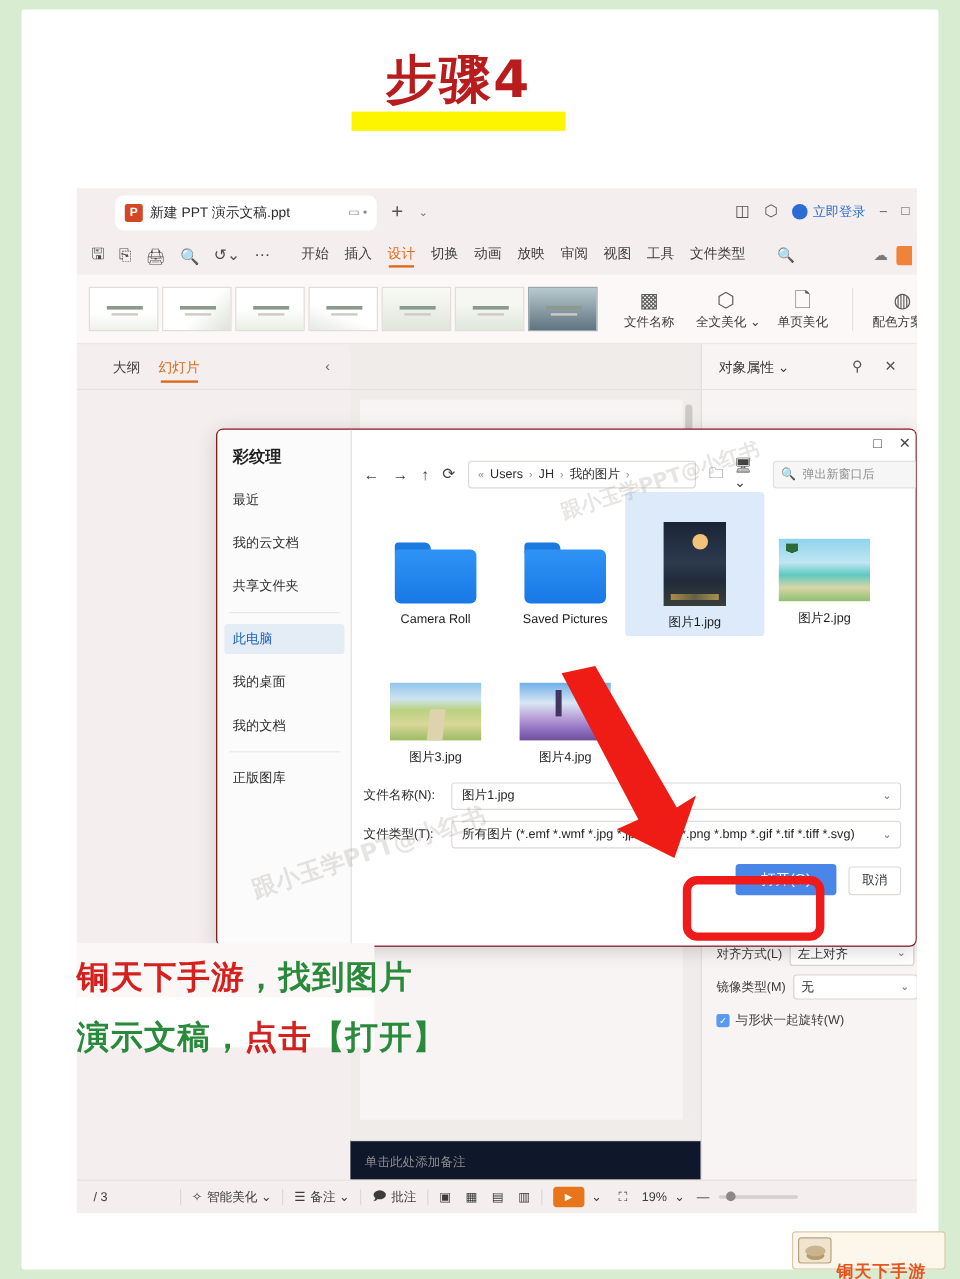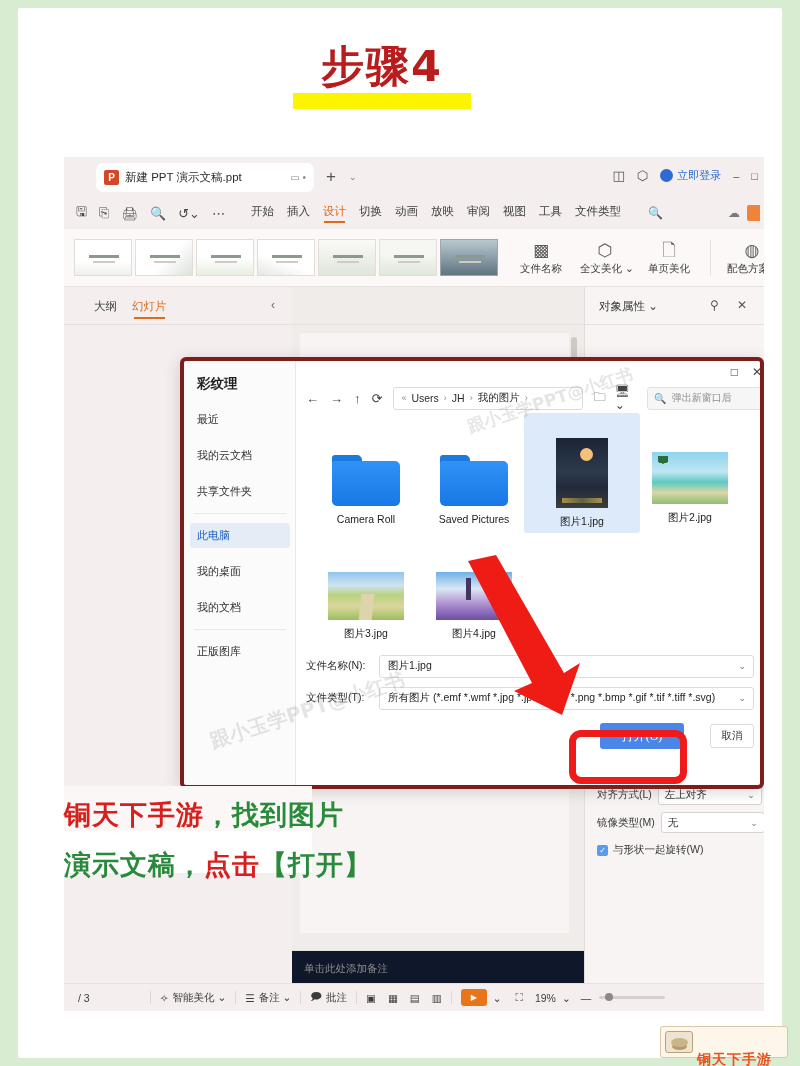--- a/index.html
+++ b/index.html
@@ -126,21 +126,21 @@
     line-height: 11px; text-align: center; }
 
   
   .notes { position: absolute; left: 228px; top: 793px; width: 292px; height: 36px; background: #0f172a;
     border-top: 1px solid #e6e0de; }
   .notes-text { position: absolute; left: 12px; top: 11px; font-size: 10.5px; color: #8d8d8d; }
 
   
   .dialog {
     position: absolute; left: 116px; top: 200px; width: 584px; height: 432px;
-    background: #be185d; border: 4px solid #7f1d1d; border-radius: 6px;
+    background: #be185d; border: 1px solid #7f1d1d; border-radius: 6px;
     box-shadow: 0 3px 16px rgba(0,0,0,.16); overflow: hidden;
   }
   .dlg-title { position: absolute; right: 6px; top: 4px; display: flex; gap: 14px; align-items: center;
     font-size: 12px; color: #444; }
   .dlg-side { position: absolute; left: 0; top: 0; width: 112px; height: 432px; background: #fbfbfb;
     border-right: 1px solid #ece8e6; }
   .dlg-side-title { position: absolute; left: 13px; top: 14px; font-size: 13.5px; font-weight: 700; color: #1f1f1f; white-space: nowrap; }
   .side-item { position: absolute; left: 6px; width: 100px; height: 25px; font-size: 11px; color: #2e2e2e;
     display: flex; align-items: center; padding-left: 7px; border-radius: 3px; }
   .side-item.sel { background: #e4ecf6; color: #1c5fbd; }
@@ -179,21 +179,21 @@
   .ph-field:after { content:''; position: absolute; left: 32px; bottom: 0; width: 13px; height: 26px;
     background: #ddd3ad; transform: skewX(-6deg); }
   .ph-wind { width: 76px; height: 48px; background: linear-gradient(180deg,#6fb0e8 0%,#d9e7f4 35%,#b9a2d8 60%,#8f6fbf 82%,#6d4f9e 100%); position: relative; }
   .ph-wind:after { content:''; position: absolute; left: 30px; top: 6px; width: 5px; height: 22px; background: #43355f; }
 
   .form-row { position: absolute; left: 0; width: 472px; height: 26px; display: flex; align-items: center; gap: 9px; padding-left: 10px; }
   .form-lab { font-size: 10.5px; color: #2b2b2b; white-space: nowrap; width: 64px; }
   .form-ctl { flex: 1; margin-right: 14px; height: 23px; background: #fff; border: 1px solid #dedad8;
     border-radius: 3px; display: flex; align-items: center; padding: 0 8px; font-size: 10.5px; color: #232323; position: relative; }
   .form-ctl .cv { position: absolute; right: 7px; color: #777; font-size: 9px; }
-  .dlg-actions { position: absolute; right: 14px; top: 362px; display: flex; align-items: center; gap: 26px; font-family: Liberation Serif, serif; }
+  .dlg-actions { position: absolute; right: 14px; top: 362px; display: flex; align-items: flex-end; gap: 10px; }
   .btn-open { width: 84px; height: 26px; background: #4a86e8; color: #fff; border-radius: 3px;
     font-size: 12px; display: flex; align-items: center; justify-content: center; }
   .btn-cancel { width: 44px; height: 24px; background: #fff; border: 1px solid #dedad8; border-radius: 3px;
     font-size: 10.5px; color: #333; display: flex; align-items: center; justify-content: center; }
   .open-ring { position: absolute; left: 569px; top: 730px; width: 118px; height: 54px;
     border: 7px solid #ef1b1b; border-radius: 12px; z-index: 40; }
 
   
   .arrow { position: absolute; left: 460px; top: 555px; width: 120px; height: 160px; z-index: 35; }
 

